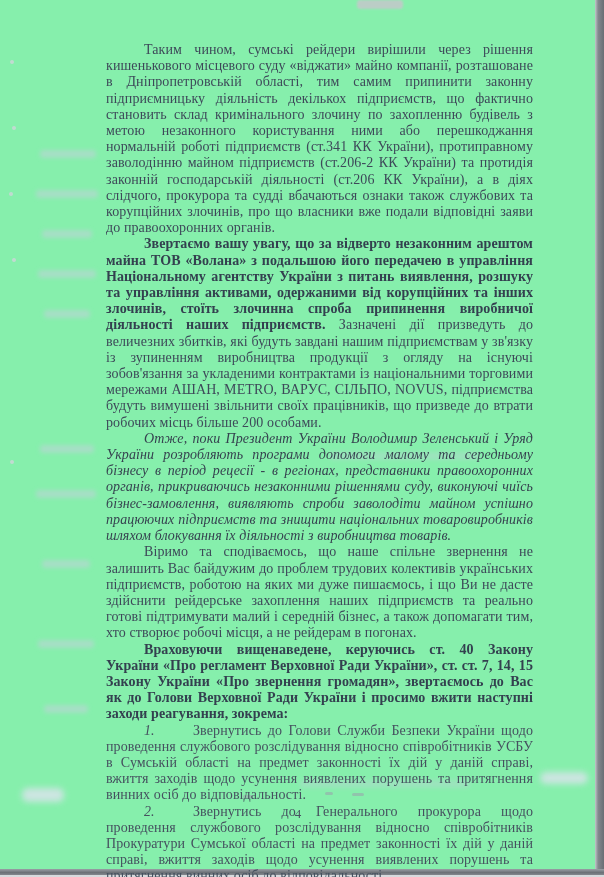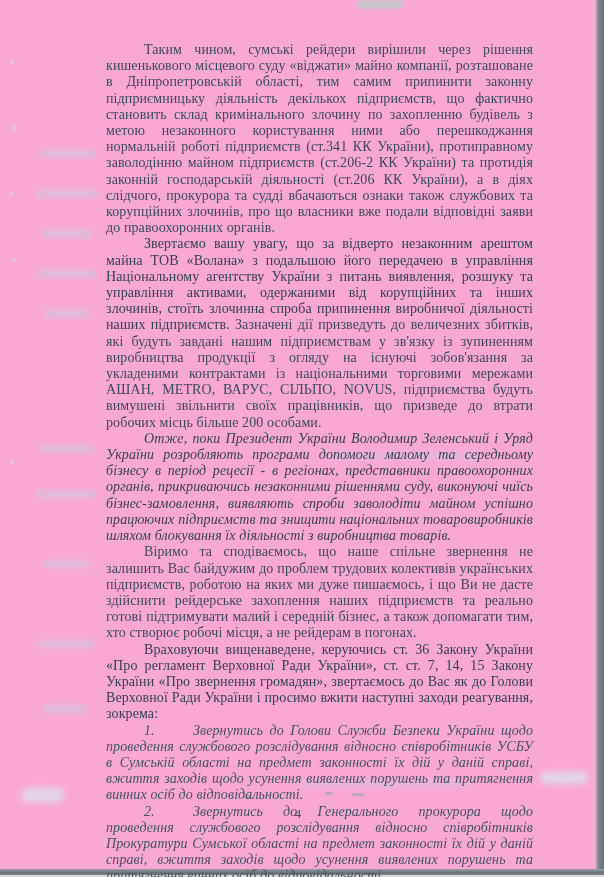--- a/index.html
+++ b/index.html
@@ -1,19 +1,19 @@
 <!DOCTYPE html>
 <html lang="uk"><head>
 <meta charset="utf-8">
 <style>
   html,body{margin:0;padding:0;background:#e9eaec;}
   .page{
     position:relative;
     width:604px;height:877px;
-    background:#f9a8d4;
+    background:#86efac;
     overflow:hidden;
     font-family:"Liberation Serif", serif;
   }
   
   .scan-edge-right{
     position:absolute;top:0;right:0;width:9px;height:877px;
     background:linear-gradient(90deg,#c3c6ca 0%,#83888e 35%,#696e74 100%);
   }
   .scan-edge-bottom{
     position:absolute;left:0;bottom:2px;width:100%;height:6px;
@@ -29,22 +29,22 @@
   
   .text-block{
     position:absolute;left:106px;top:42px;width:427px;
     color:#3d4959;
     font-size:14px;line-height:16.2px;
     letter-spacing:.1px;
     text-align:justify;
   }
   .text-block p{margin:0;text-indent:38px;}
   .run-normal{font-weight:normal;font-style:normal;}
-  .run-bold{font-weight:normal;font-style:normal;color:#33404f;}
-  .run-italic{font-style:italic;color:#45515f;}
+  .run-bold{font-weight:bold;font-style:normal;color:#33404f;}
+  .run-italic{color:#45515f;}
   .run-bold-italic{font-weight:normal;font-style:italic;color:#35424f;}
   .num{display:inline-block;width:49px;text-indent:0;font-style:italic;color:#45515f;}
   
   .page-number{
     position:absolute;left:0;top:806px;width:596px;
     text-align:center;font-size:13px;color:#485362;
   }
   
   .ghost{position:absolute;background:#c6cfde;border-radius:3px;filter:blur(2px);opacity:.5;}
   .dot{position:absolute;width:4px;height:4px;border-radius:50%;background:#cfd4da;opacity:.8;}
@@ -82,20 +82,20 @@
   <div class="tickmark" style="left:325px;top:792px;width:8px;"></div>
   <div class="tickmark" style="left:352px;top:793px;width:12px;"></div>
   <div class="blob" style="left:22px;top:788px;width:42px;height:14px;"></div>
   <div class="blob" style="left:540px;top:772px;width:48px;height:12px;"></div>
 
   <div class="text-block" id="text-block">
       <p><span class="run-normal">Таким чином, сумські рейдери вирішили через рішення кишенькового місцевого суду «віджати» майно компанії, розташоване в Дніпропетровській області, тим самим припинити законну підприємницьку діяльність декількох підприємств, що фактично становить склад кримінального злочину по захопленню будівель з метою незаконного користування ними або перешкоджання нормальній роботі підприємств (ст.341 КК України), протиправному заволодінню майном підприємств (ст.206-2 КК України) та протидія законній господарській діяльності (ст.206 КК України), а в діях слідчого, прокурора та судді вбачаються ознаки також службових та корупційних злочинів, про що власники вже подали відповідні заяви до правоохоронних органів.</span></p>
       <p><span class="run-bold">Звертаємо вашу увагу, що за відверто незаконним арештом майна ТОВ «Волана» з подальшою його передачею в управління Національному агентству України з питань виявлення, розшуку та управління активами, одержаними від корупційних та інших злочинів, стоїть злочинна спроба припинення виробничої діяльності наших підприємств. </span><span class="run-normal">Зазначені дії призведуть до величезних збитків, які будуть завдані нашим підприємствам у зв'язку із зупиненням виробництва продукції з огляду на існуючі зобов'язання за укладеними контрактами із національними торговими мережами АШАН, METRO, ВАРУС, СІЛЬПО, NOVUS, підприємства будуть вимушені звільнити своїх працівників, що призведе до втрати робочих місць більше 200 особами.</span></p>
       <p><span class="run-bold-italic">Отже, поки Президент України Володимир Зеленський і Уряд України розробляють програми допомоги малому та середньому бізнесу в період рецесії - в регіонах, представники правоохоронних органів, прикриваючись незаконними рішеннями суду, виконуючі чиїсь бізнес-замовлення, виявляють спроби заволодіти майном успішно працюючих підприємств та знищити національних товаровиробників шляхом блокування їх діяльності з виробництва товарів.</span></p>
       <p><span class="run-normal">Віримо та сподіваємось, що наше спільне звернення не залишить Вас байдужим до проблем трудових колективів українських підприємств, роботою на яких ми дуже пишаємось, і що Ви не дасте здійснити рейдерське захоплення наших підприємств та реально готові підтримувати малий і середній бізнес, а також допомагати тим, хто створює робочі місця, а не рейдерам в погонах.</span></p>
-      <p><span class="run-bold">Враховуючи вищенаведене, керуючись ст. 36 Закону України «Про регламент Верховної Ради України», ст. ст. 7, 14, 15 Закону України «Про звернення громадян», звертаємось до Вас як до Голови Верховної Ради України і просимо вжити наступні заходи реагування, зокрема:</span></p>
+      <p><span class="run-bold">Враховуючи вищенаведене, керуючись ст. 40 Закону України «Про регламент Верховної Ради України», ст. ст. 7, 14, 15 Закону України «Про звернення громадян», звертаємось до Вас як до Голови Верховної Ради України і просимо вжити наступні заходи реагування, зокрема:</span></p>
       <p><span class="num">1.</span><span class="run-italic">Звернутись до Голови Служби Безпеки України щодо проведення службового розслідування відносно співробітників УСБУ в Сумській області на предмет законності їх дій у даній справі, вжиття заходів щодо усунення виявлених порушень та притягнення винних осіб до відповідальності.</span></p>
       <p><span class="num">2.</span><span class="run-italic">Звернутись до Генерального прокурора щодо проведення службового розслідування відносно співробітників Прокуратури Сумської області на предмет законності їх дій у даній справі, вжиття заходів щодо усунення виявлених порушень та притягнення винних осіб до відповідальності.</span></p>
     </div>
 
   <div class="page-number">4</div>
 
 </div>
 
 </body></html>

